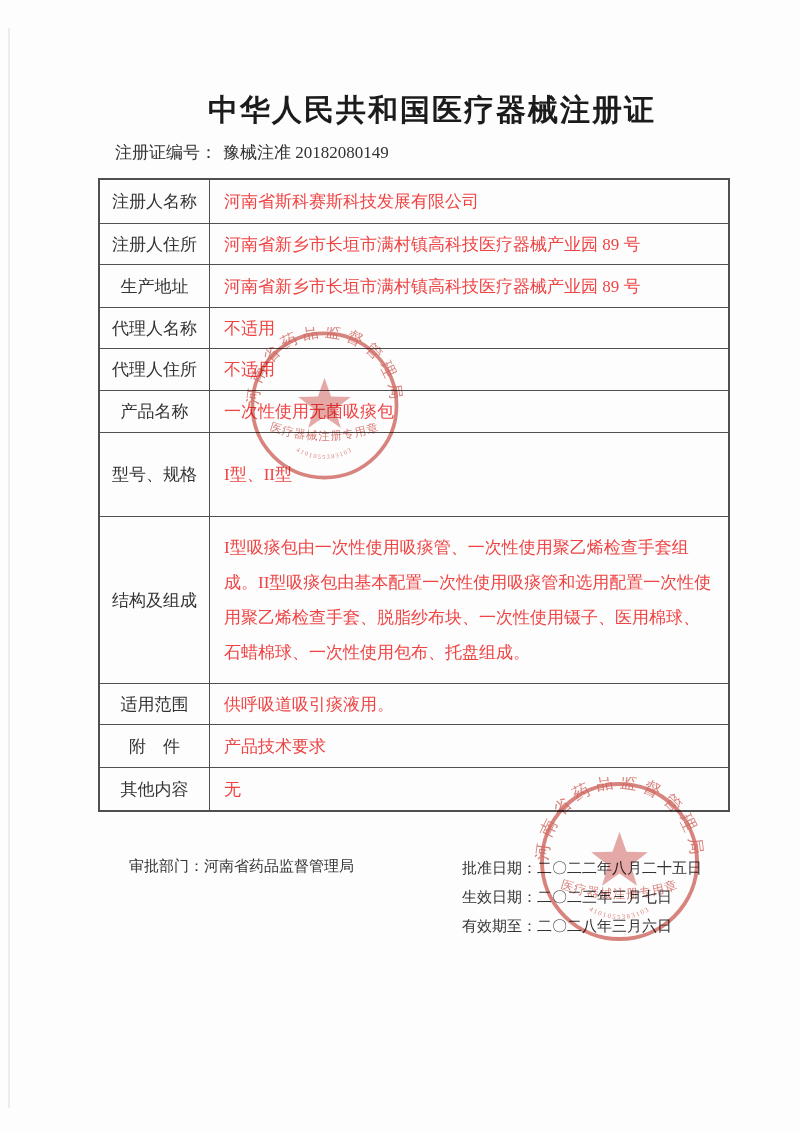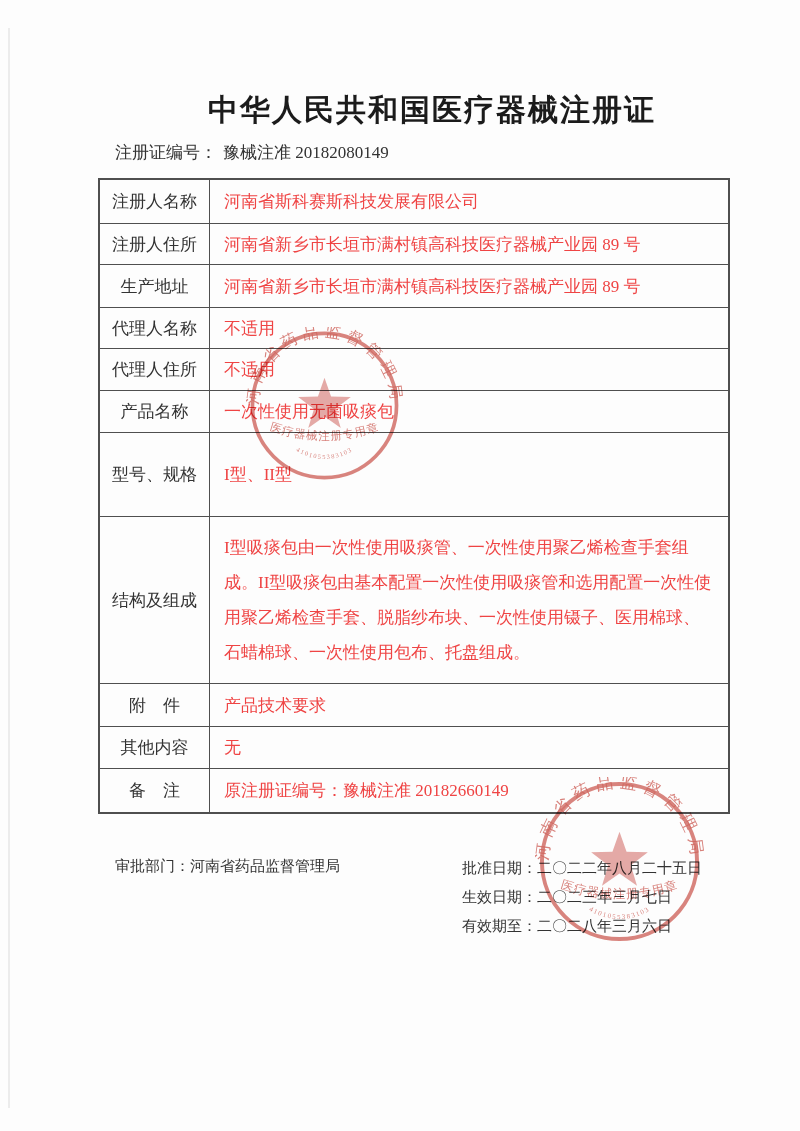--- a/index.html
+++ b/index.html
@@ -22,21 +22,21 @@
   .row:last-child { border-bottom:none; }
   .row .cell-label {
     width:110px; flex:0 0 110px; display:flex; align-items:center; justify-content:center;
     text-align:center; font-size:17px; border-right:1px solid #4f4f4f; box-sizing:border-box;
     color:#333; padding:8px 4px;
   }
   .row .cell-value {
     flex:1; display:flex; align-items:center; font-size:17px; color:#ef4444;
     padding:4px 14px; line-height:35px; box-sizing:border-box;
   }
-  .footer-approval { position:absolute; left:115px; top:857px; font-size:15px; color:#333; }
+  .footer-approval { position:absolute; left:129px; top:857px; font-size:15px; color:#333; }
   .footer-dates { position:absolute; left:462px; top:854px; font-size:15px; color:#333; }
   .footer-dates .dline { height:29px; line-height:29px; white-space:nowrap; }
   .stamp { position:absolute; mix-blend-mode:multiply; opacity:.88; }
   .stamp text { fill:#cb5148; font-family:"Liberation Serif","DejaVu Serif",serif; }
 </style>
 </head>
 <body>
 
 <div class="page">
   <div class="scan-edge"></div>
@@ -73,31 +73,31 @@
       <div class="cell-value">一次性使用无菌吸痰包</div>
     </div>
     <div class="row" style="height:84px">
       <div class="cell-label">型号、规格</div>
       <div class="cell-value">I型、II型</div>
     </div>
     <div class="row" style="height:167px">
       <div class="cell-label">结构及组成</div>
       <div class="cell-value">I型吸痰包由一次性使用吸痰管、一次性使用聚乙烯检查手套组成。II型吸痰包由基本配置一次性使用吸痰管和选用配置一次性使用聚乙烯检查手套、脱脂纱布块、一次性使用镊子、医用棉球、石蜡棉球、一次性使用包布、托盘组成。</div>
     </div>
+    <div class="row" style="height:41px">
+      <div class="cell-label">适用范围</div>
+      <div class="cell-value">供呼吸道吸引痰液用。</div>
+    </div>
     <div class="row" style="height:43px">
       <div class="cell-label">附　件</div>
       <div class="cell-value">产品技术要求</div>
     </div>
     <div class="row" style="height:42px">
       <div class="cell-label">其他内容</div>
       <div class="cell-value">无</div>
-    </div>
-    <div class="row" style="height:43px">
-      <div class="cell-label">备　注</div>
-      <div class="cell-value">原注册证编号：豫械注准 20182660149</div>
     </div>
   </div>
 
   <div class="footer-approval">
     <span>审批部门：</span><span>河南省药品监督管理局</span>
   </div>
 
   <div class="footer-dates">
     <div class="dline">
       <span>批准日期：</span><span>二〇二二年八月二十五日</span>

